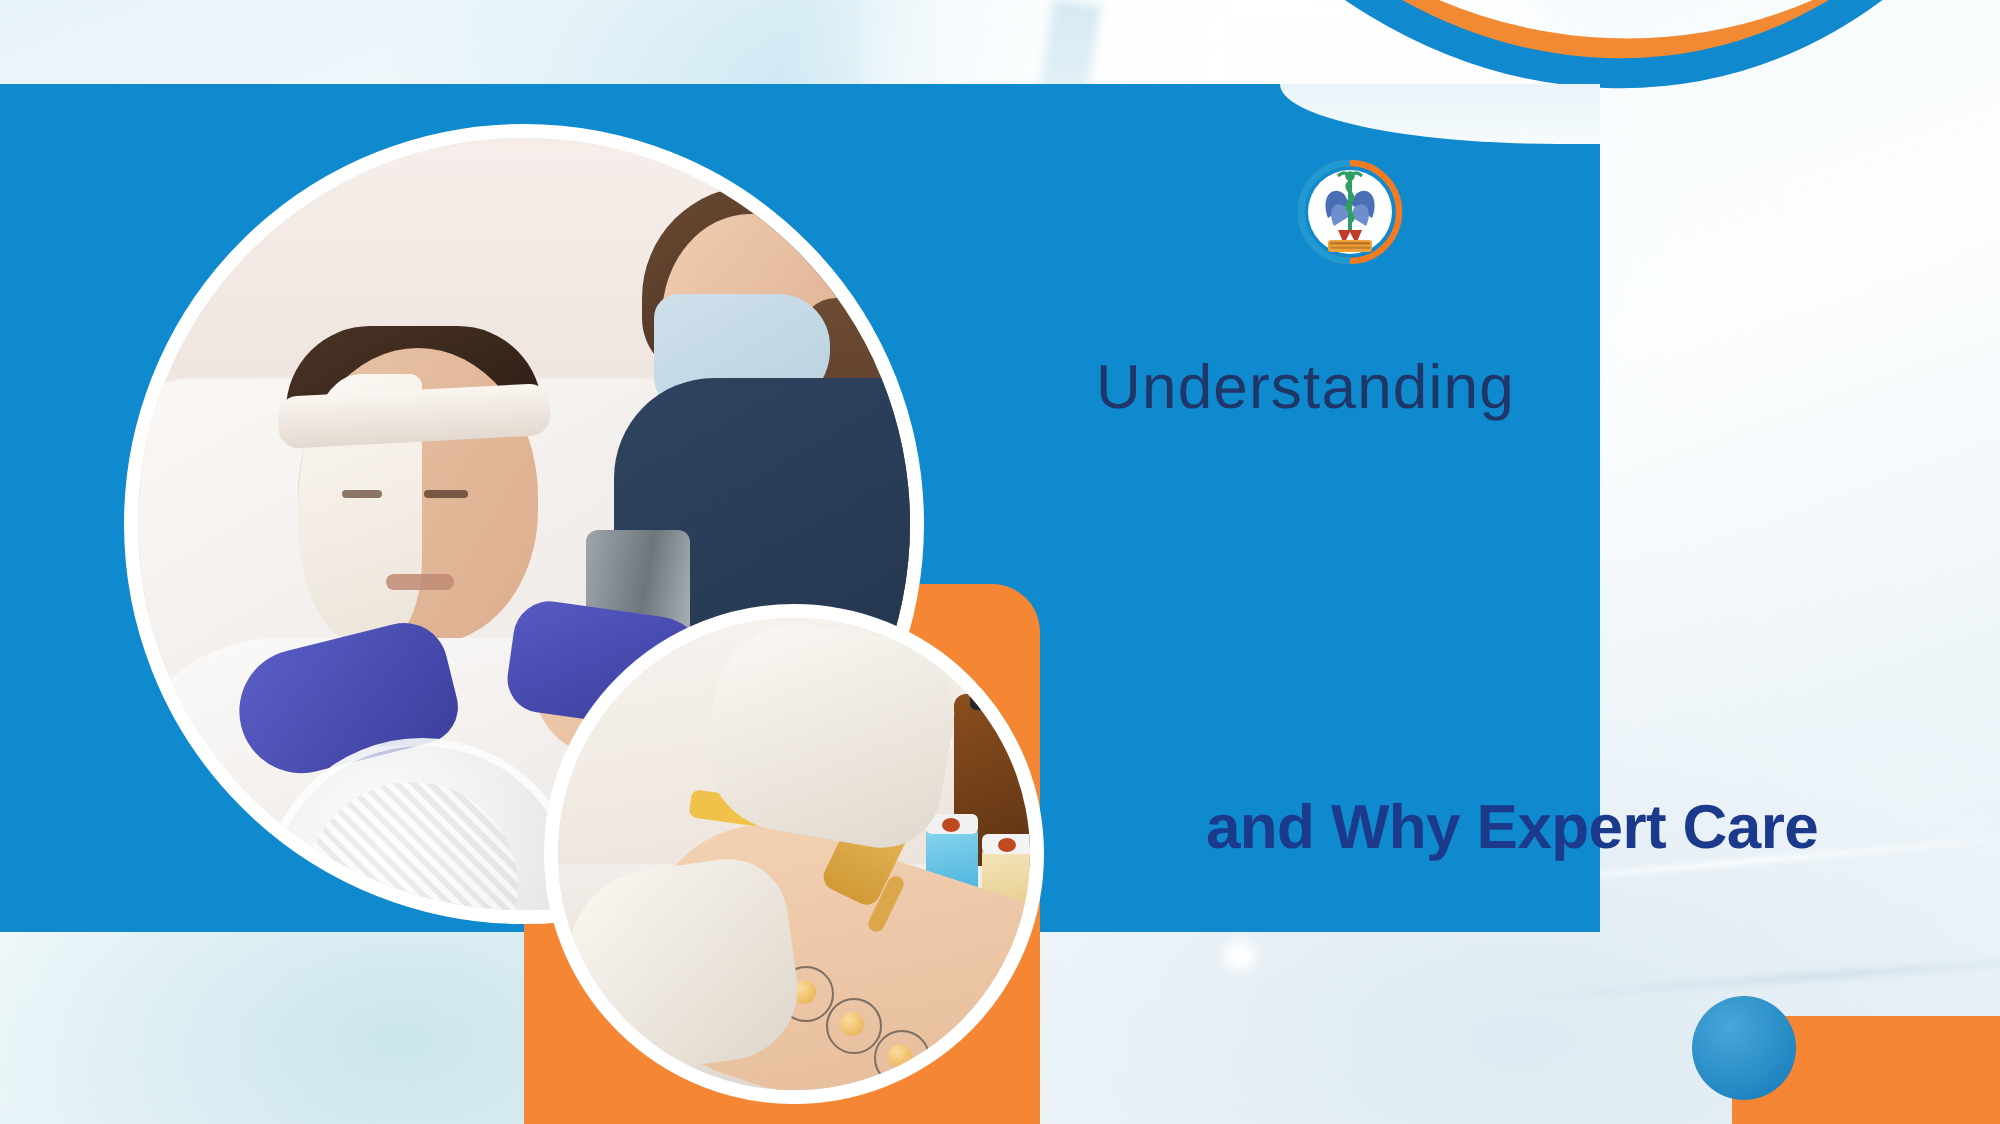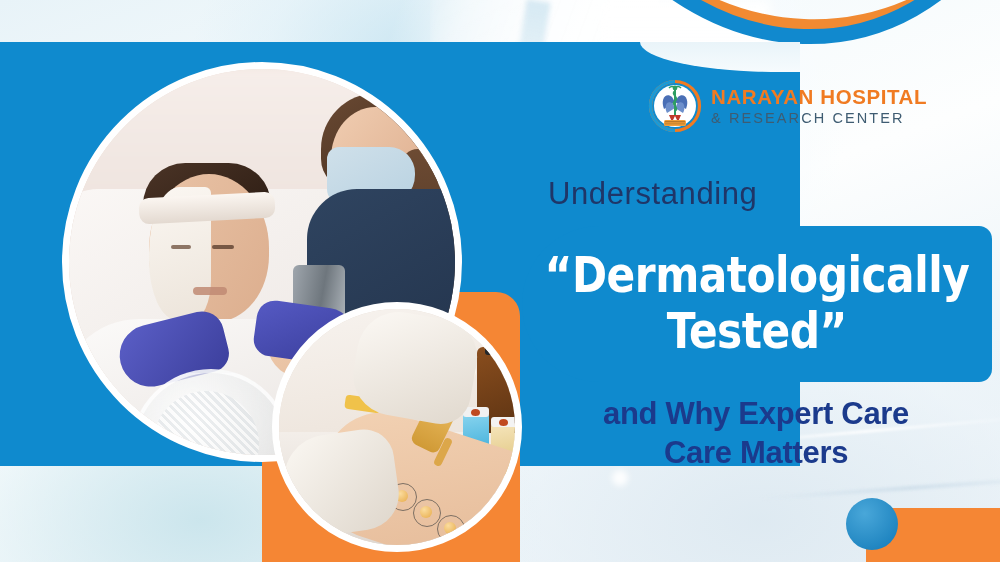--- a/index.html
+++ b/index.html
@@ -267,34 +267,25 @@
         <path d="M27 12 C 22 15, 32 19, 27 22 C 22 25, 32 29, 27 32" fill="none" stroke="#2E9E63" stroke-width="1.8"></path>
         <circle cx="27" cy="9" r="2.4" fill="#2E9E63"></circle>
         <path d="M21 9 C 24 6, 26 8, 27 10" fill="none" stroke="#2E9E63" stroke-width="1.6"></path>
         <path d="M33 9 C 30 6, 28 8, 27 10" fill="none" stroke="#2E9E63" stroke-width="1.6"></path>
         <path d="M21 36 l3 7 3-6 3 6 3-7z" fill="#C0392B"></path>
         <rect x="16" y="41" width="22" height="6" rx="1.6" fill="#F4A03A"></rect>
         <rect x="17" y="42" width="20" height="1.3" fill="#8a5a1c" opacity=".55"></rect>
         <rect x="17" y="44.3" width="20" height="1.1" fill="#8a5a1c" opacity=".45"></rect>
       </svg>
     </span>
-    <span class="logo-text">
-      <span class="logo-line1">NARAYAN HOSPITAL</span>
-      <span class="logo-line2">&amp; RESEARCH CENTER</span>
-    </span>
   </div>
 
   <div class="kicker">Understanding</div>
 
-  <div class="title-box">
-    <div class="title-l1">“Dermatologically</div>
-    <div class="title-l2">Tested”</div>
-  </div>
 
   <div class="subtitle">
     <div>and Why Expert Care</div>
-    <div>Care Matters</div>
   </div>
 
   <div class="br-bar"></div>
   <div class="br-dot"></div>
 
 </div>
 
 </body></html>

